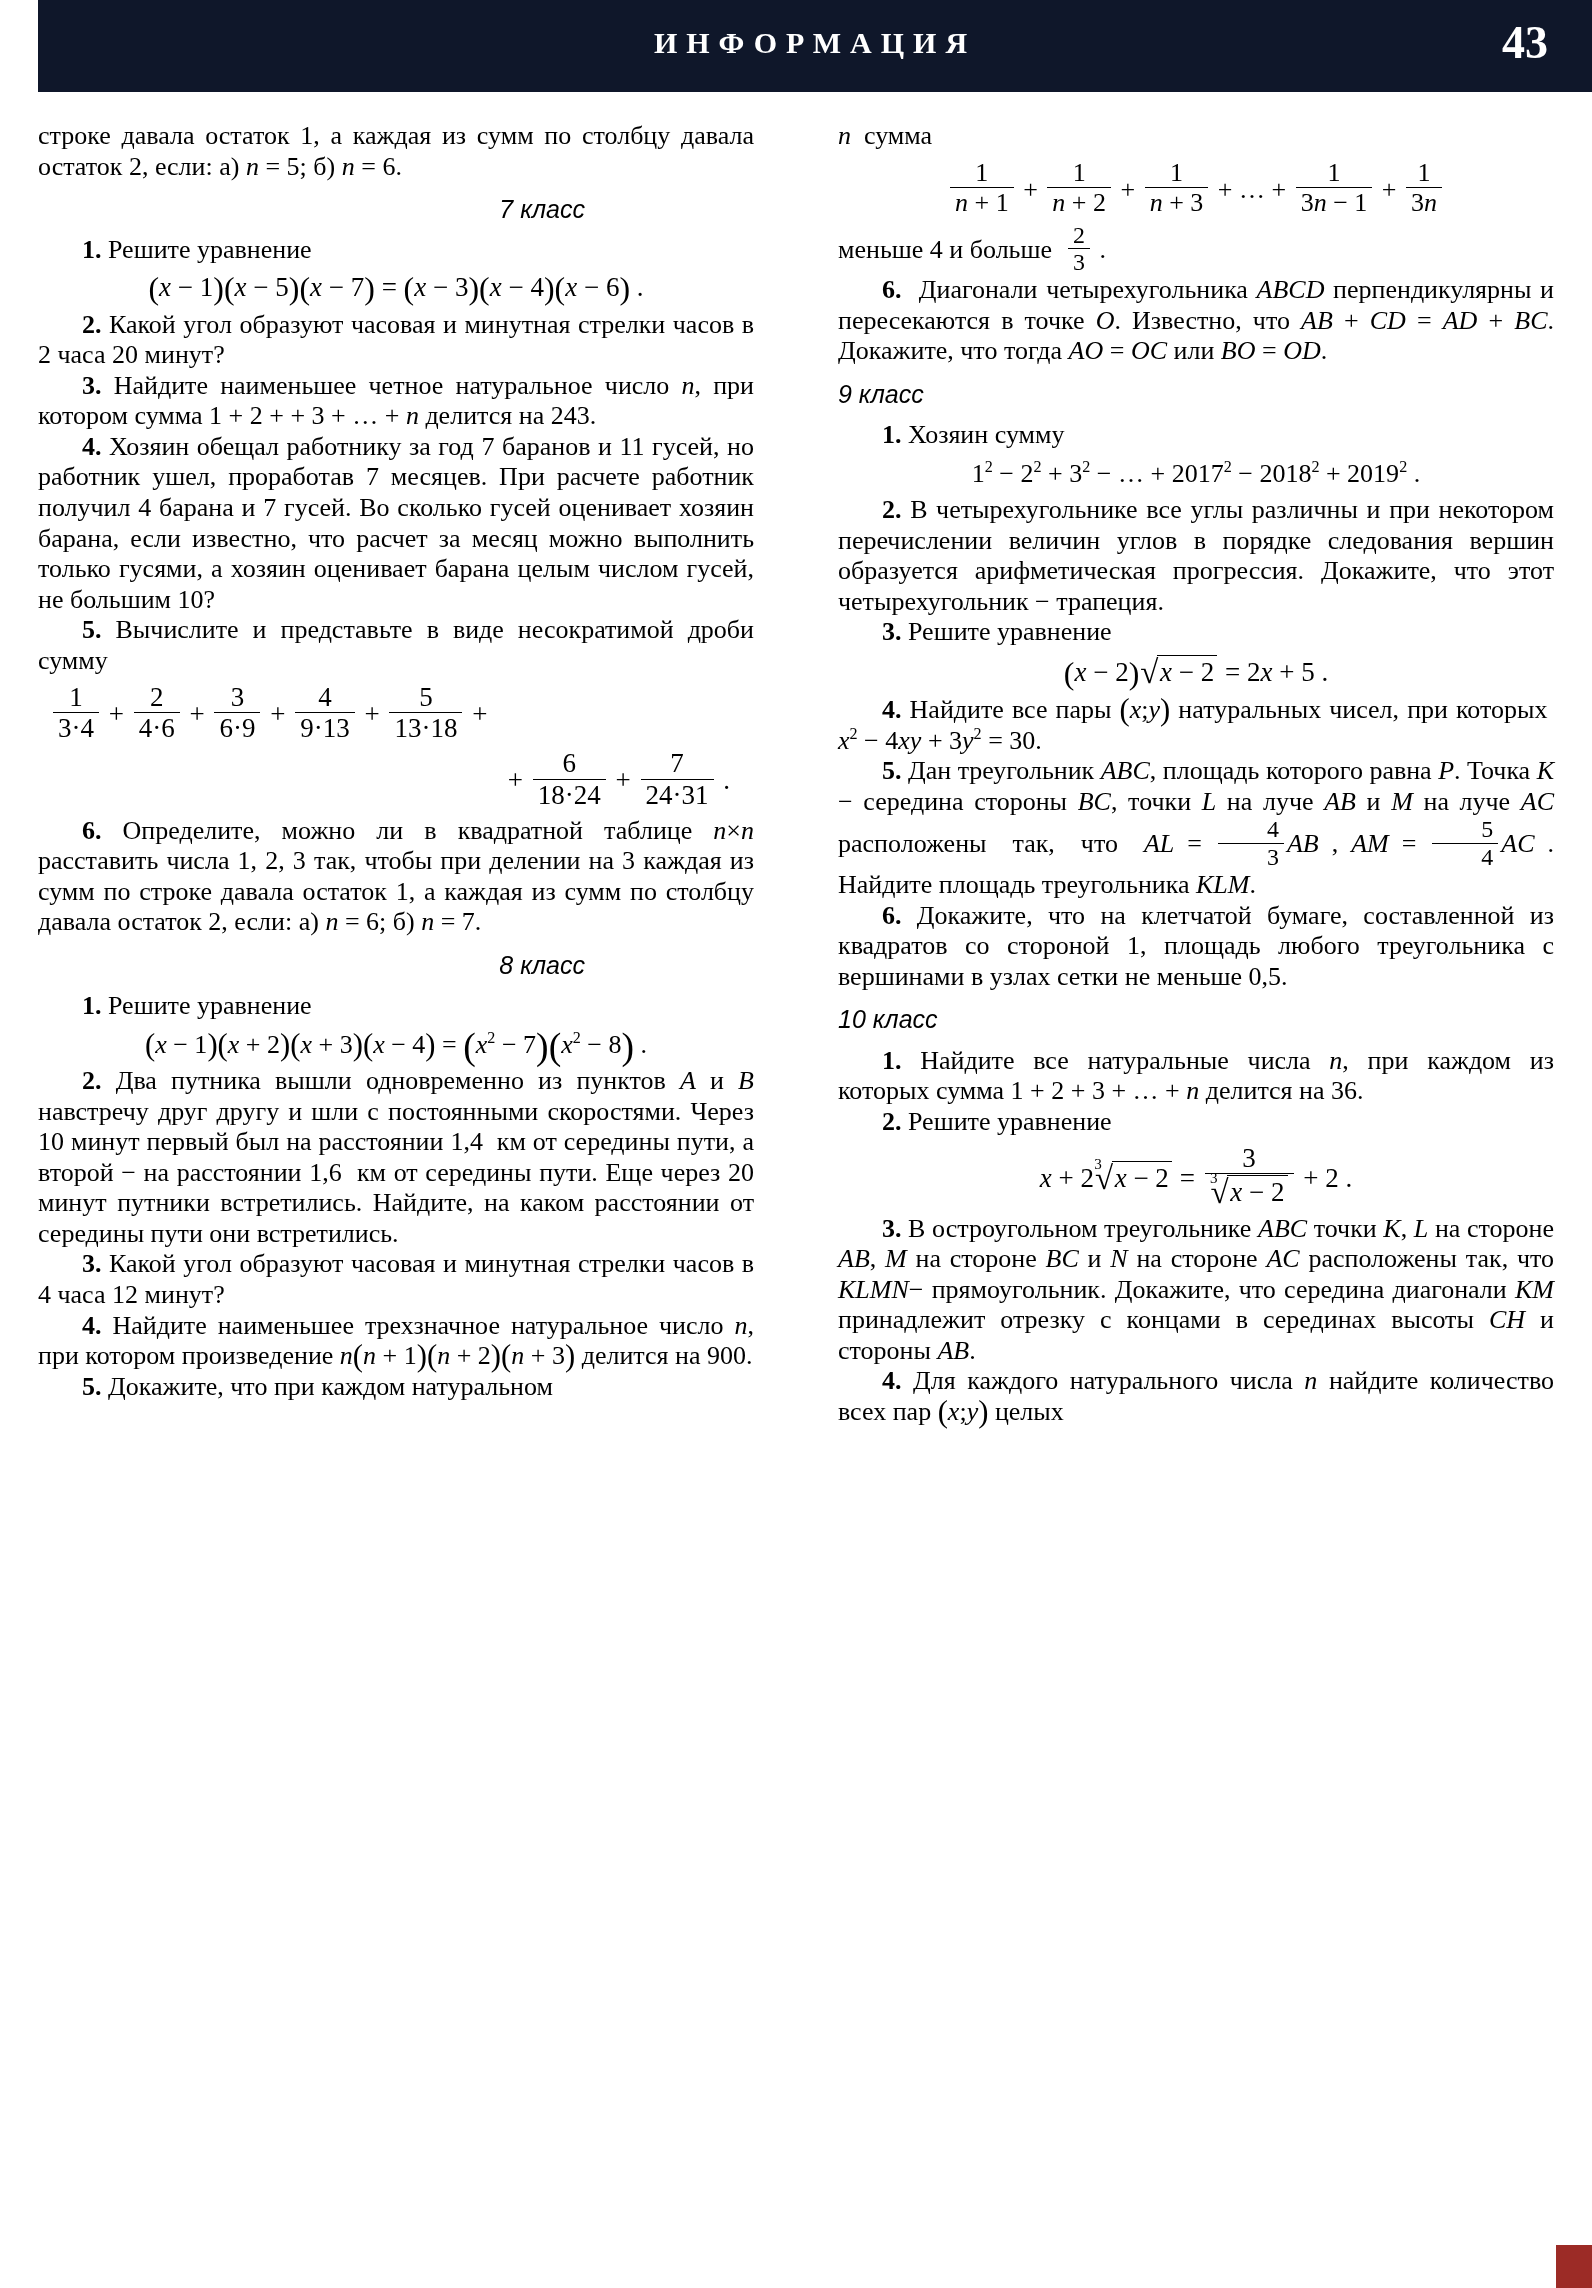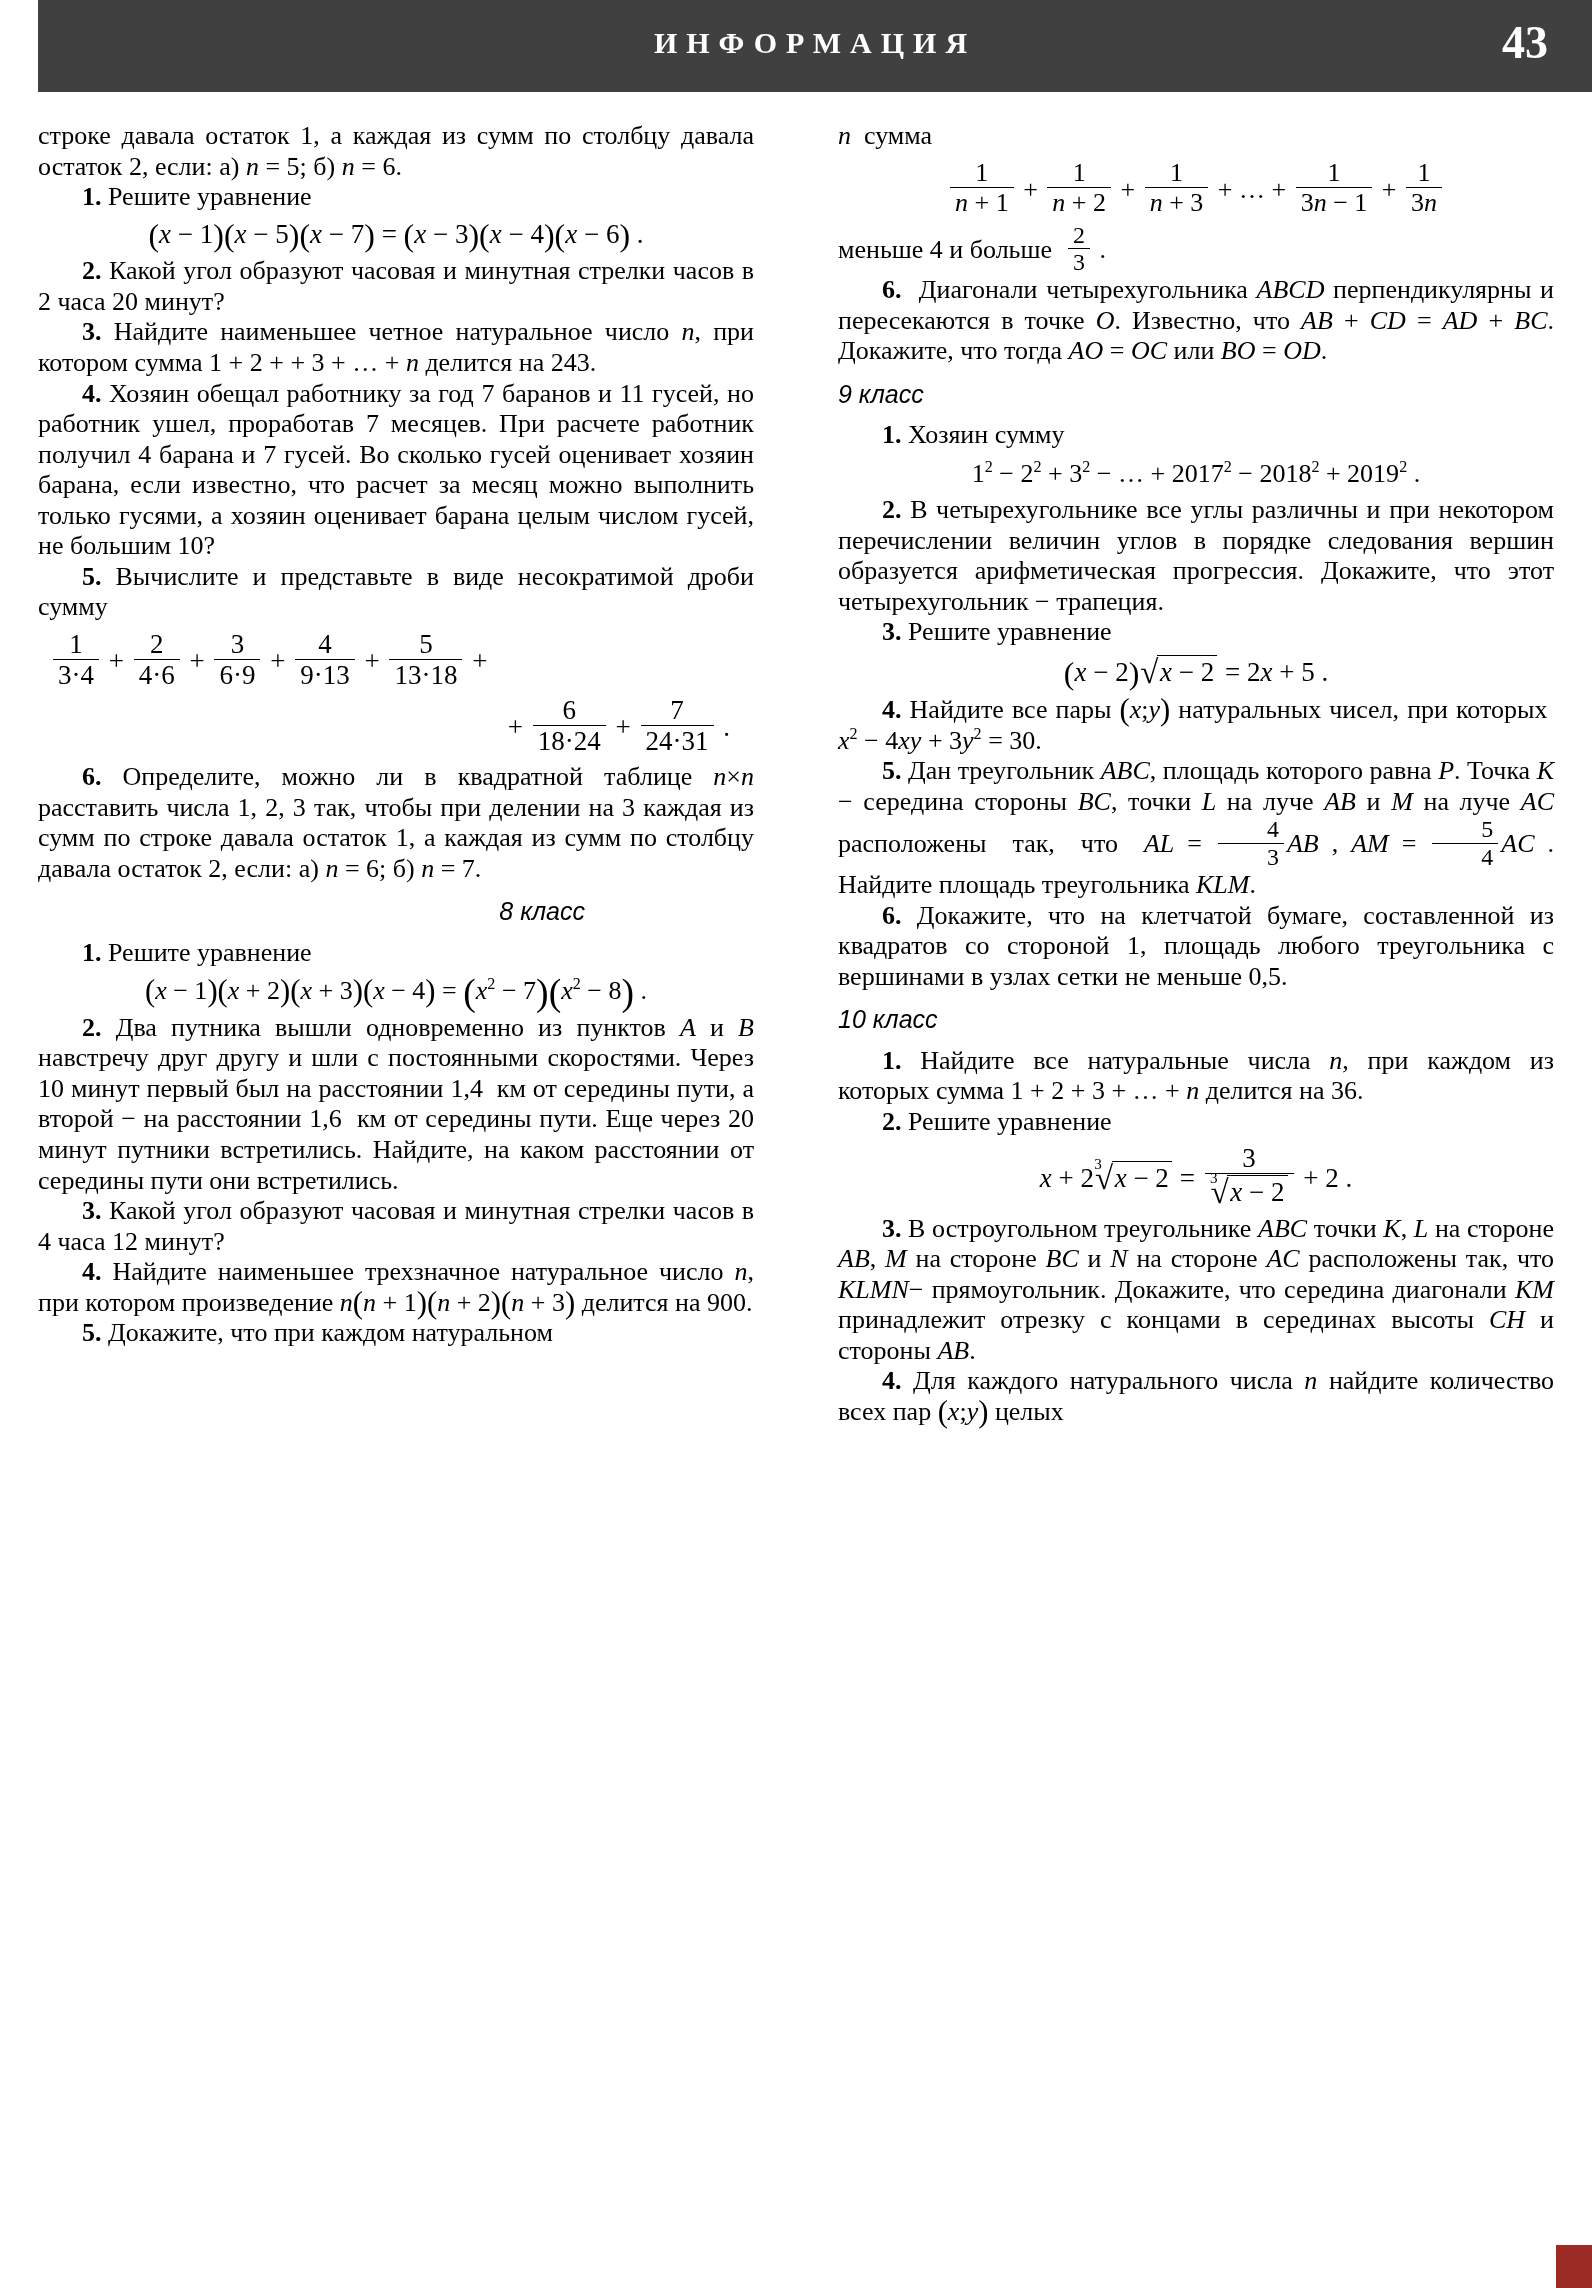--- a/index.html
+++ b/index.html
@@ -16,21 +16,21 @@
     overflow: hidden;
   }
 
   
   .header-band {
     position: absolute;
     left: 38px;
     top: 0;
     width: 1554px;
     height: 92px;
-    background: #404040;
+    background: #0f172a;
   }
   .header-title {
     position: absolute;
     left: 0; right: 0;
     top: 26px;
     text-align: center;
     color: #ffffff;
     font-size: 30px;
     font-weight: bold;
     letter-spacing: 9px;
@@ -170,20 +170,21 @@
   <div class="header-title">ИНФОРМАЦИЯ</div>
   <div class="header-pageno">43</div>
 </div>
 
 <div class="corner-marker"></div>
 
 <div class="col col-left">
 
   <p class="para first">строке давала остаток 1, а каждая из сумм по столбцу давала остаток 2, если: а)&nbsp;<span class="it">n</span> = 5; б)&nbsp;<span class="it">n</span> = 6.</p>
 
+  <div class="grade right-aligned">7 класс</div>
 
   <p class="para indent"><span class="num">1.</span> <span>Решите уравнение</span></p>
   <div class="math">
     <span class="mp">(</span><span class="mi">x</span> − 1<span class="mp">)</span><span class="mp">(</span><span class="mi">x</span> − 5<span class="mp">)</span><span class="mp">(</span><span class="mi">x</span> − 7<span class="mp">)</span> = <span class="mp">(</span><span class="mi">x</span> − 3<span class="mp">)</span><span class="mp">(</span><span class="mi">x</span> − 4<span class="mp">)</span><span class="mp">(</span><span class="mi">x</span> − 6<span class="mp">)</span> .
   </div>
 
   <p class="para indent"><span class="num">2.</span> <span>Какой угол образуют часовая и минутная стрелки часов в 2 часа 20 минут?</span></p>
 
   <p class="para indent"><span class="num">3.</span> Найдите наименьшее четное натуральное число <span class="it">n</span>, при котором сумма 1 + 2 + + 3 + … + <span class="it">n</span> делится на 243.</p>
 

